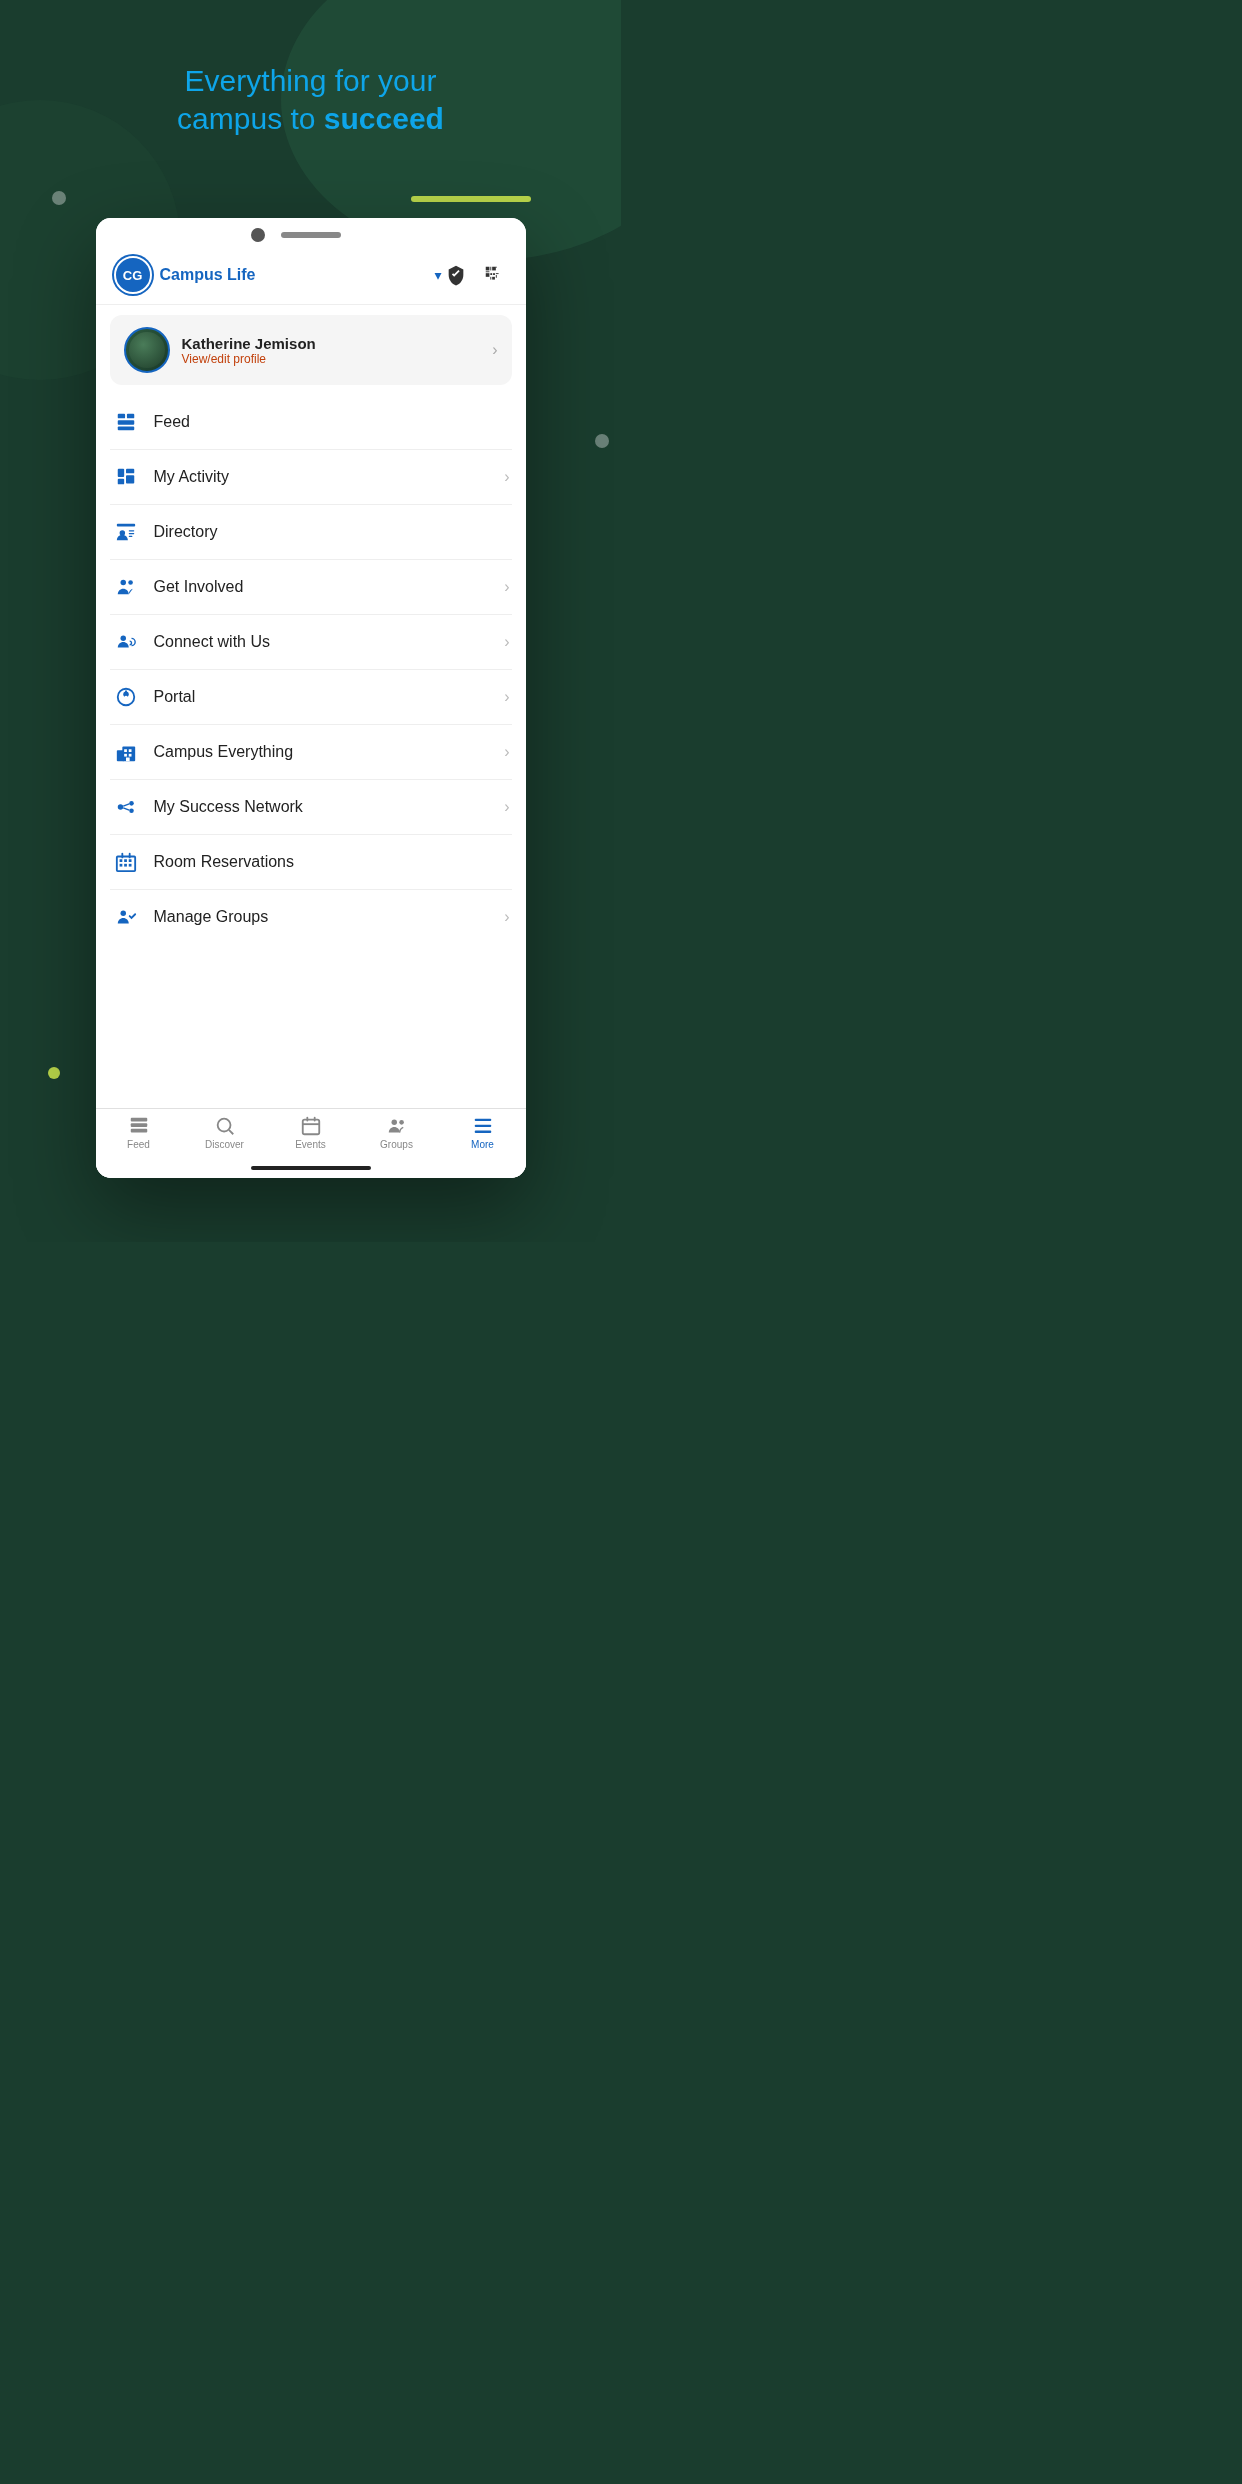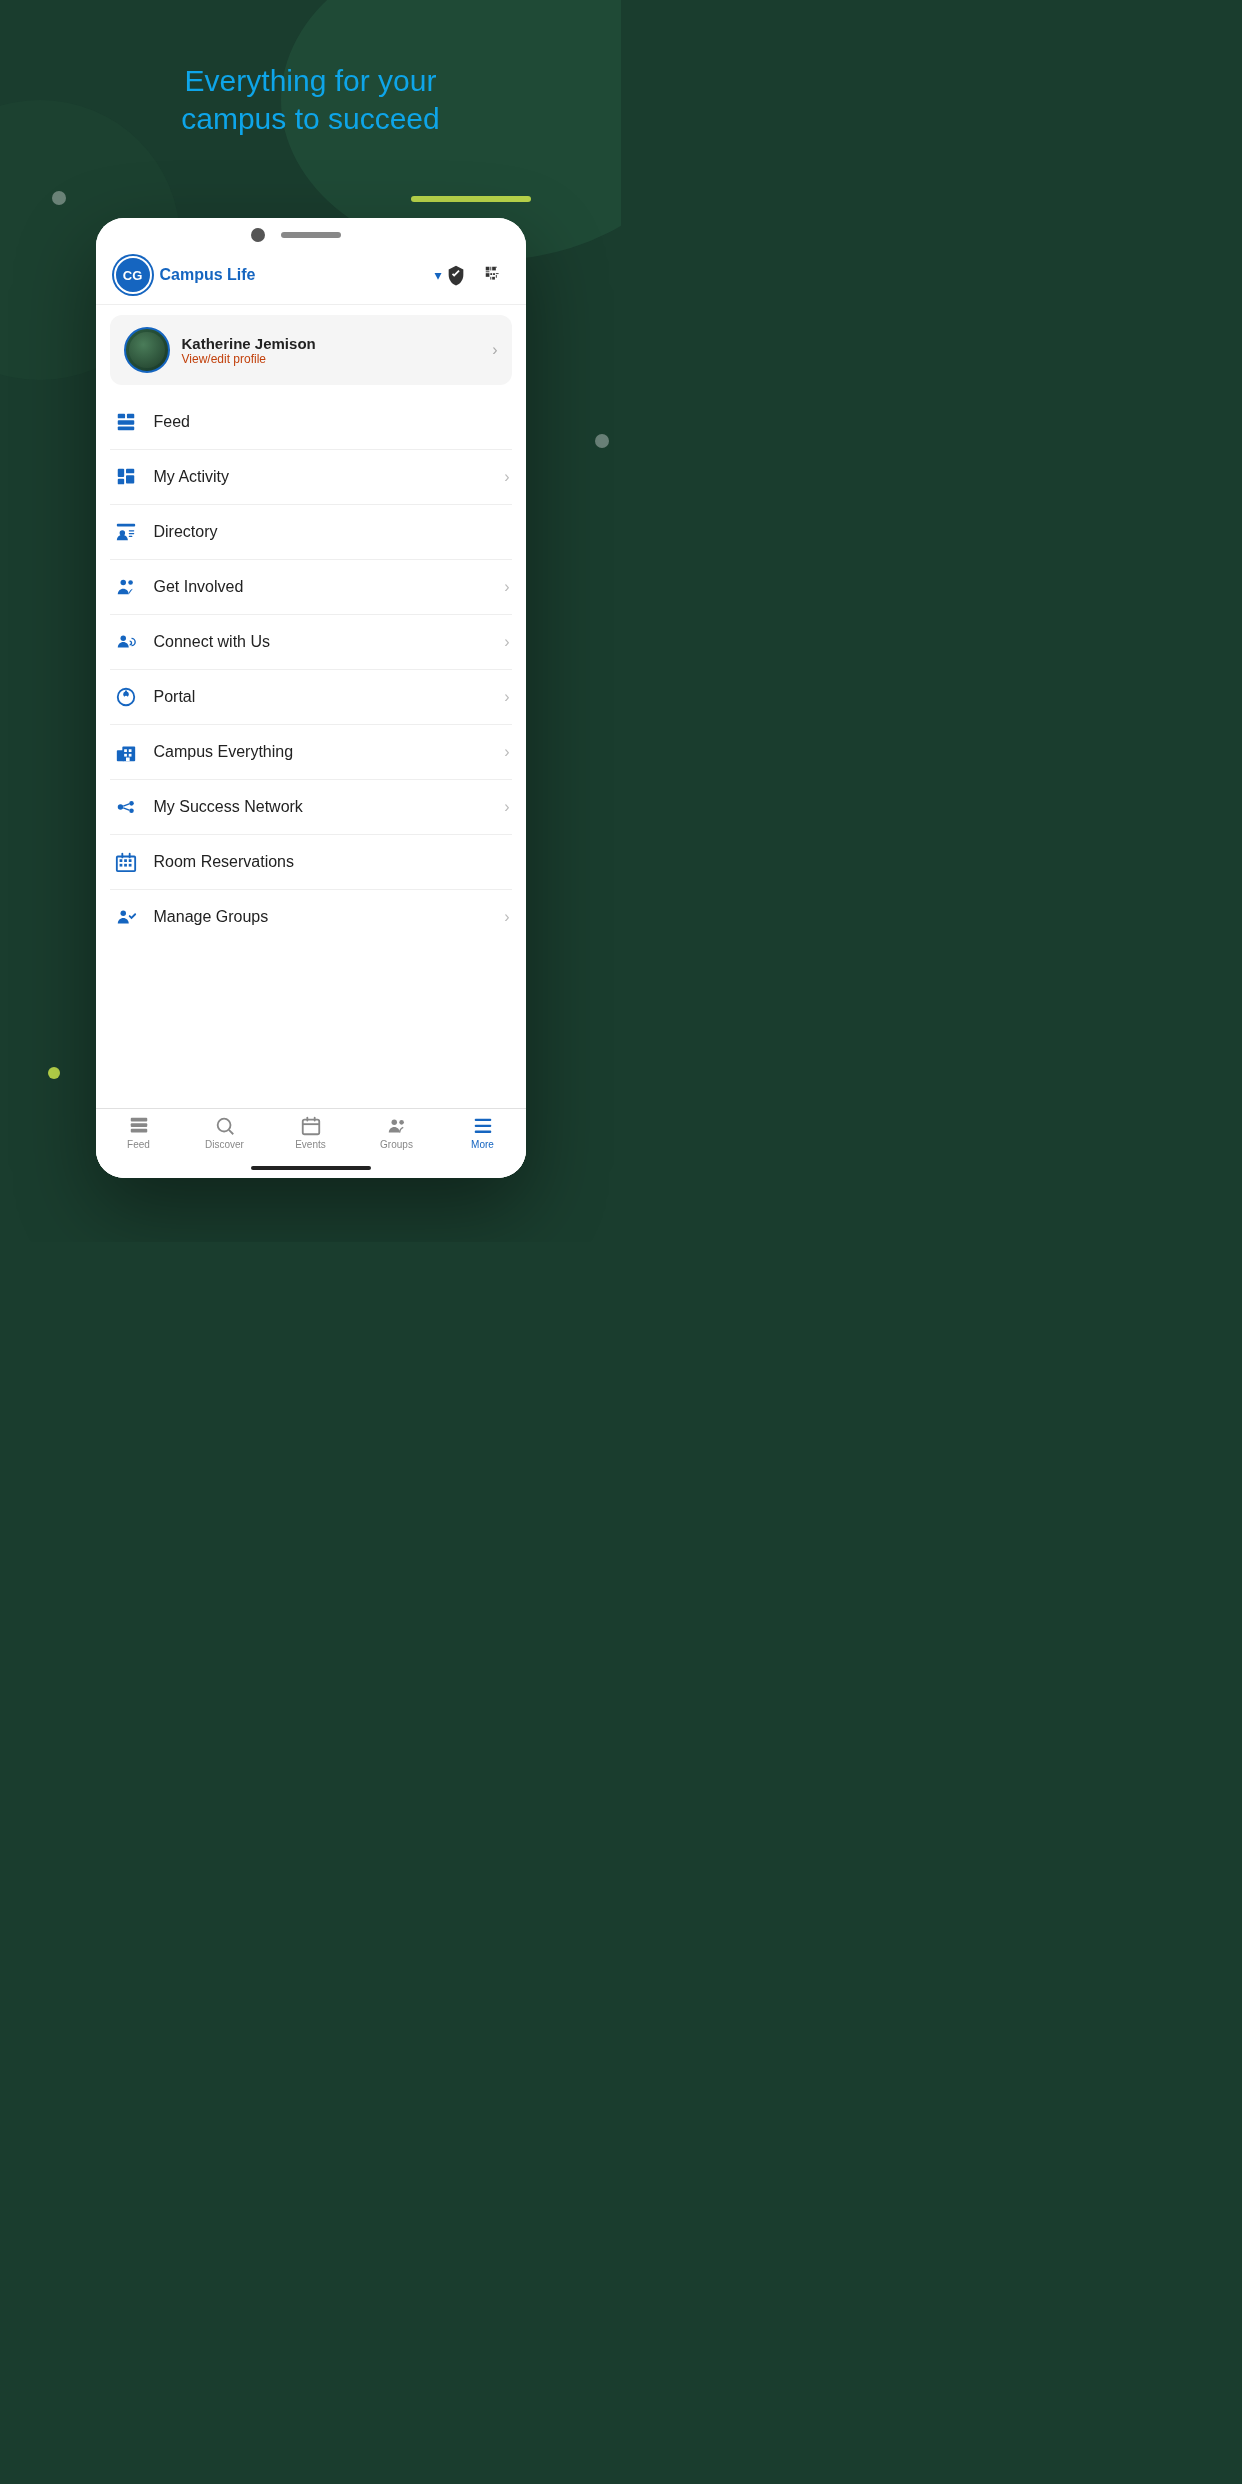--- a/index.html
+++ b/index.html
@@ -83,21 +83,21 @@
       line-height: 1.25;
     }
 
     .hero-text .line2 {
       font-size: 30px;
       font-weight: 300;
       line-height: 1.25;
     }
 
     .hero-text .succeed {
-      font-weight: 400;
+      font-weight: 700;
     }
 
     .hero-underline {
       position: absolute;
       top: 196px;
       right: 90px;
       width: 120px;
       height: 6px;
       background: #b8d44a;
       border-radius: 3px;
@@ -105,21 +105,21 @@
 
     
     .phone {
       position: absolute;
       top: 218px;
       left: 50%;
       transform: translateX(-50%);
       width: 430px;
       height: 960px;
       background: white;
-      border-radius: 28px;
+      border-radius: 15px;
       box-shadow: 0 30px 80px rgba(0,0,0,0.4);
       overflow: hidden;
       display: flex;
       flex-direction: column;
     }
 
     
     .phone-top {
       display: flex;
       align-items: center;

